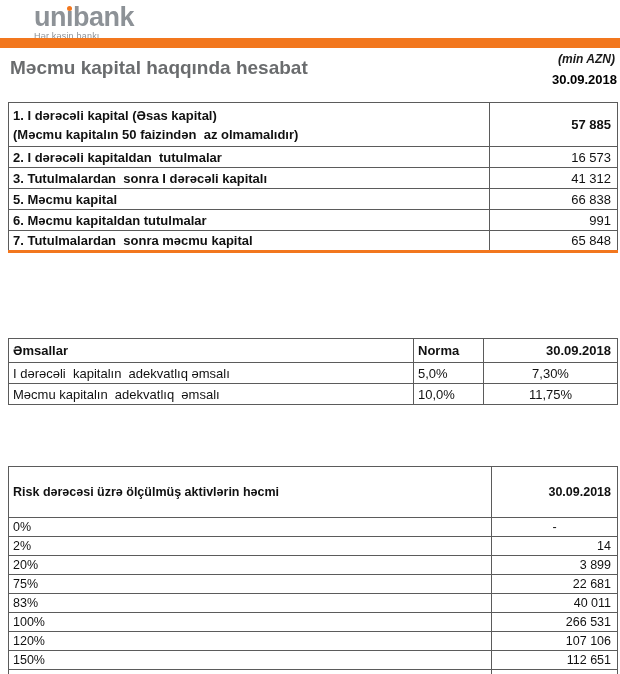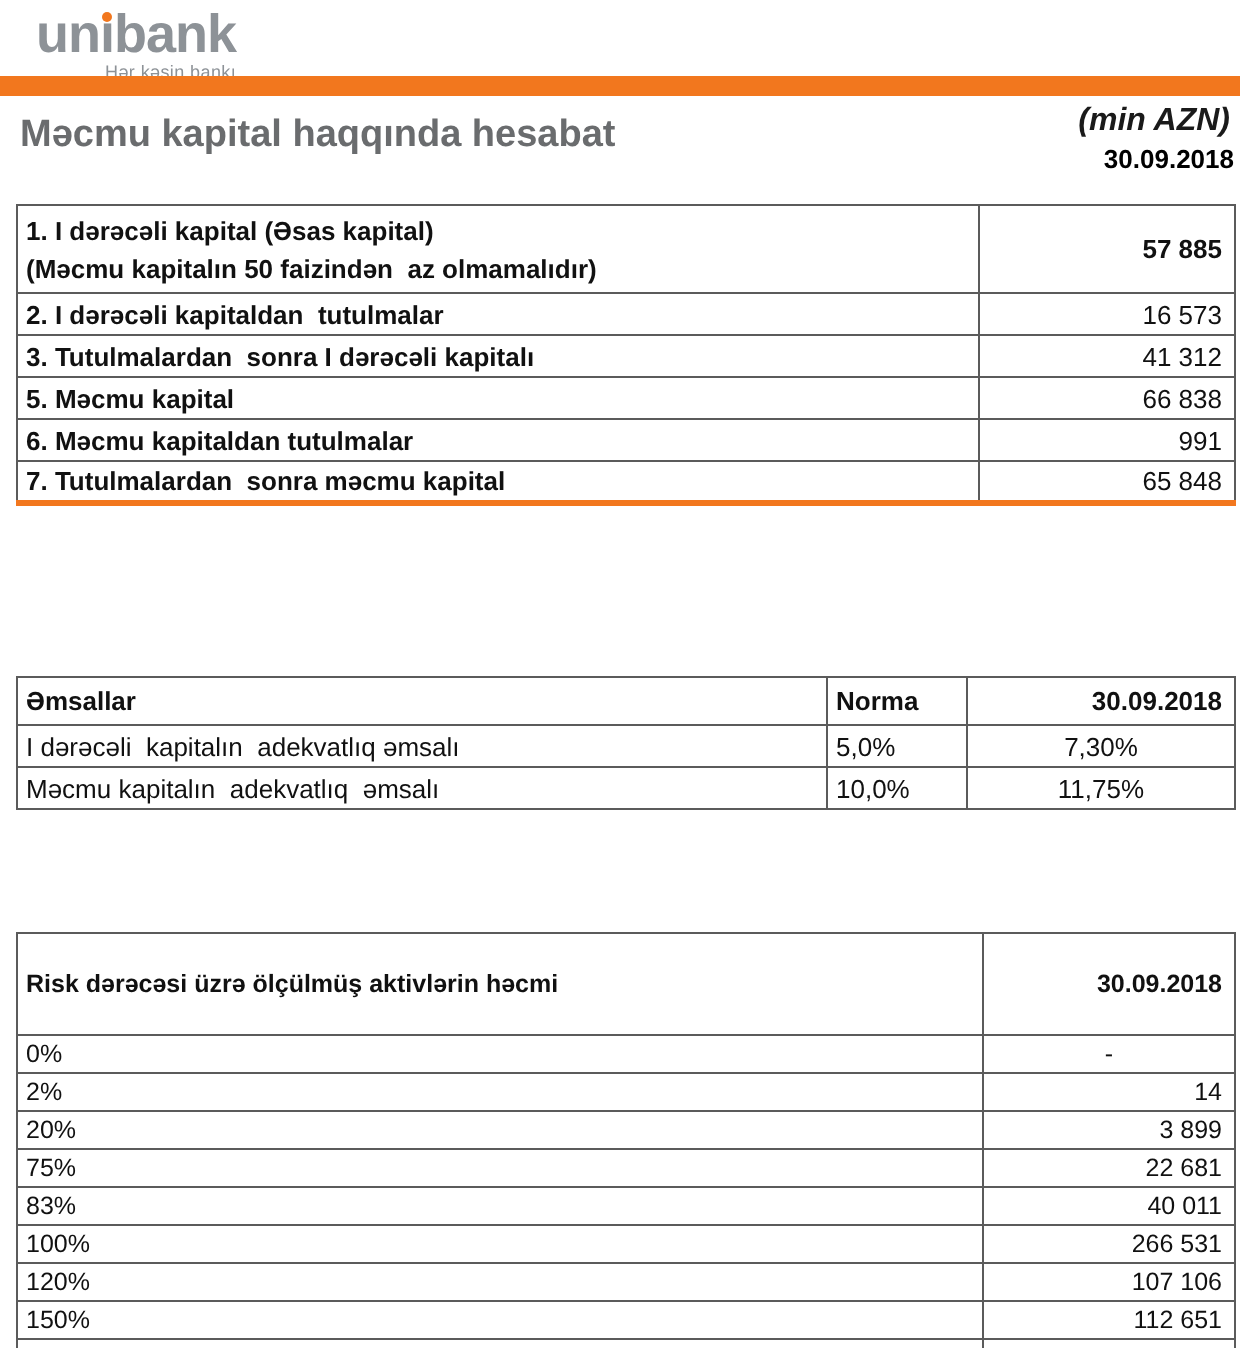--- a/index.html
+++ b/index.html
@@ -6,21 +6,21 @@
   html, body { width: 620px; height: 674px; }
   body {
     position: relative;
     background: #ffffff;
     font-family: "Liberation Sans", sans-serif;
     color: #111111;
     overflow: hidden;
   }
 
   
-  .logo { position: absolute; left: 18px; top: 3px; text-align: right; }
+  .logo { position: absolute; left: 34px; top: 3px; }
   .logo-text {
     font-size: 27px;
     font-weight: bold;
     color: #8D9297;
     letter-spacing: -0.5px;
     line-height: 28px;
   }
   .logo-istem { position: relative; display: inline-block; }
   .logo-istem::after {
     content: "";
@@ -50,21 +50,21 @@
     position: absolute;
     left: 10px; top: 57px;
     font-size: 19px;
     font-weight: bold;
     color: #6A6C6E;
     white-space: pre;
   }
   .unit-note {
     position: absolute;
     right: 5px; top: 52px;
-    font-size: 16px;
+    font-size: 12px;
     font-style: italic;
     font-weight: 600;
     color: #1a1a1a;
   }
   .report-date {
     position: absolute;
     right: 3px; top: 72px;
     font-size: 13px;
     font-weight: bold;
     color: #000000;

